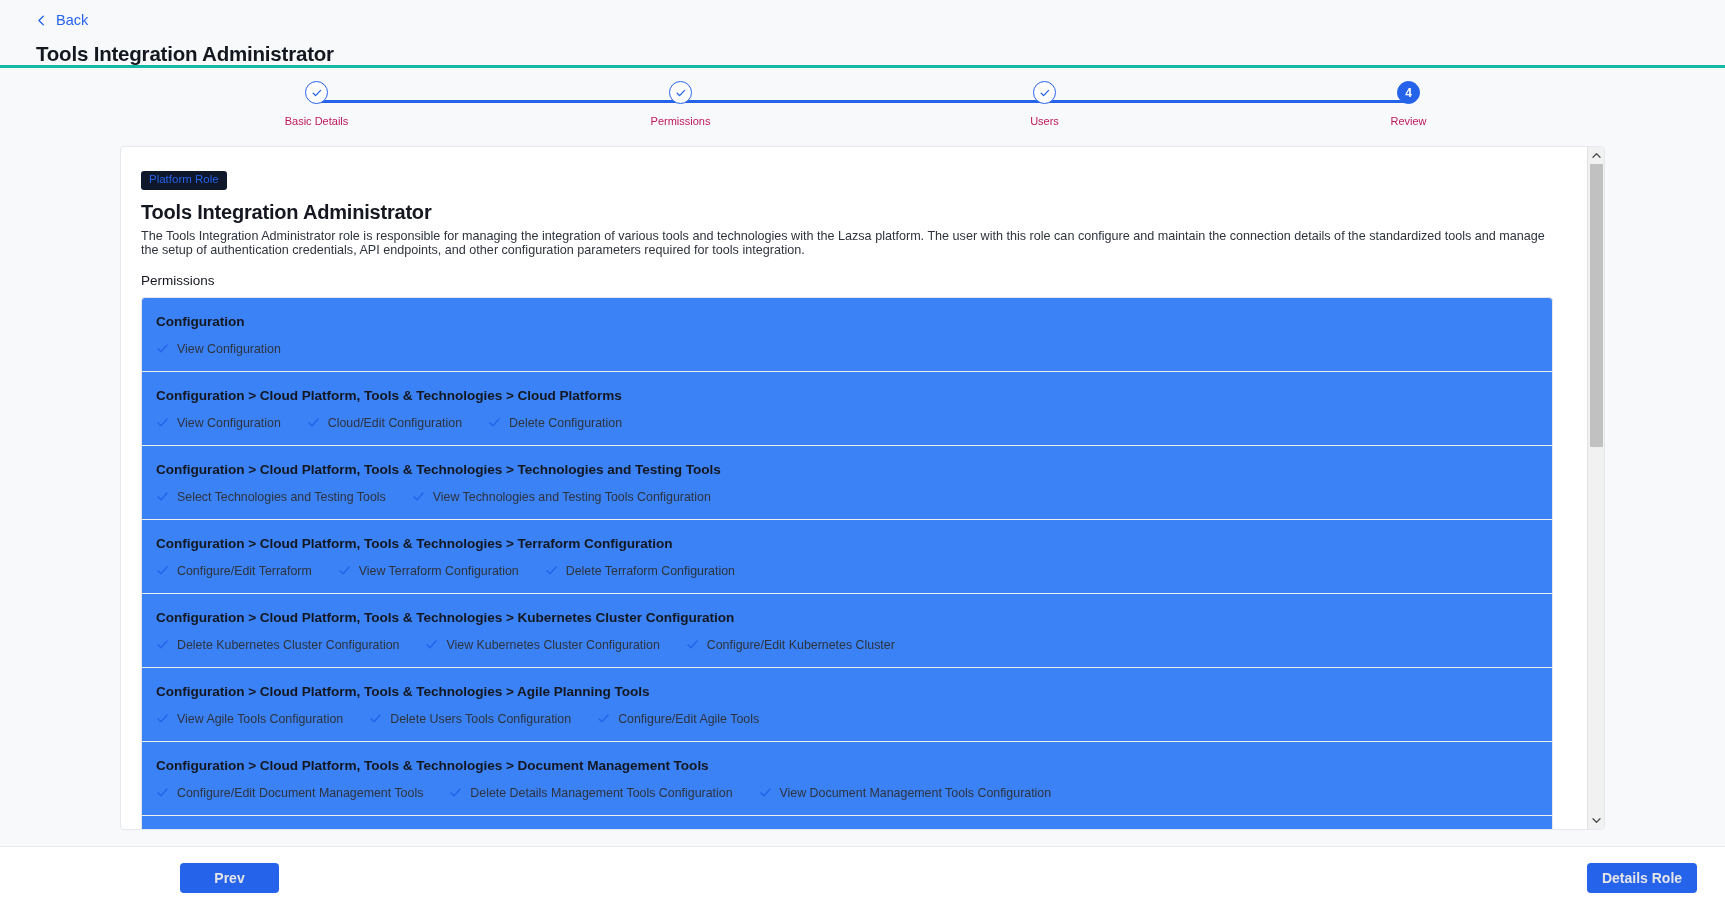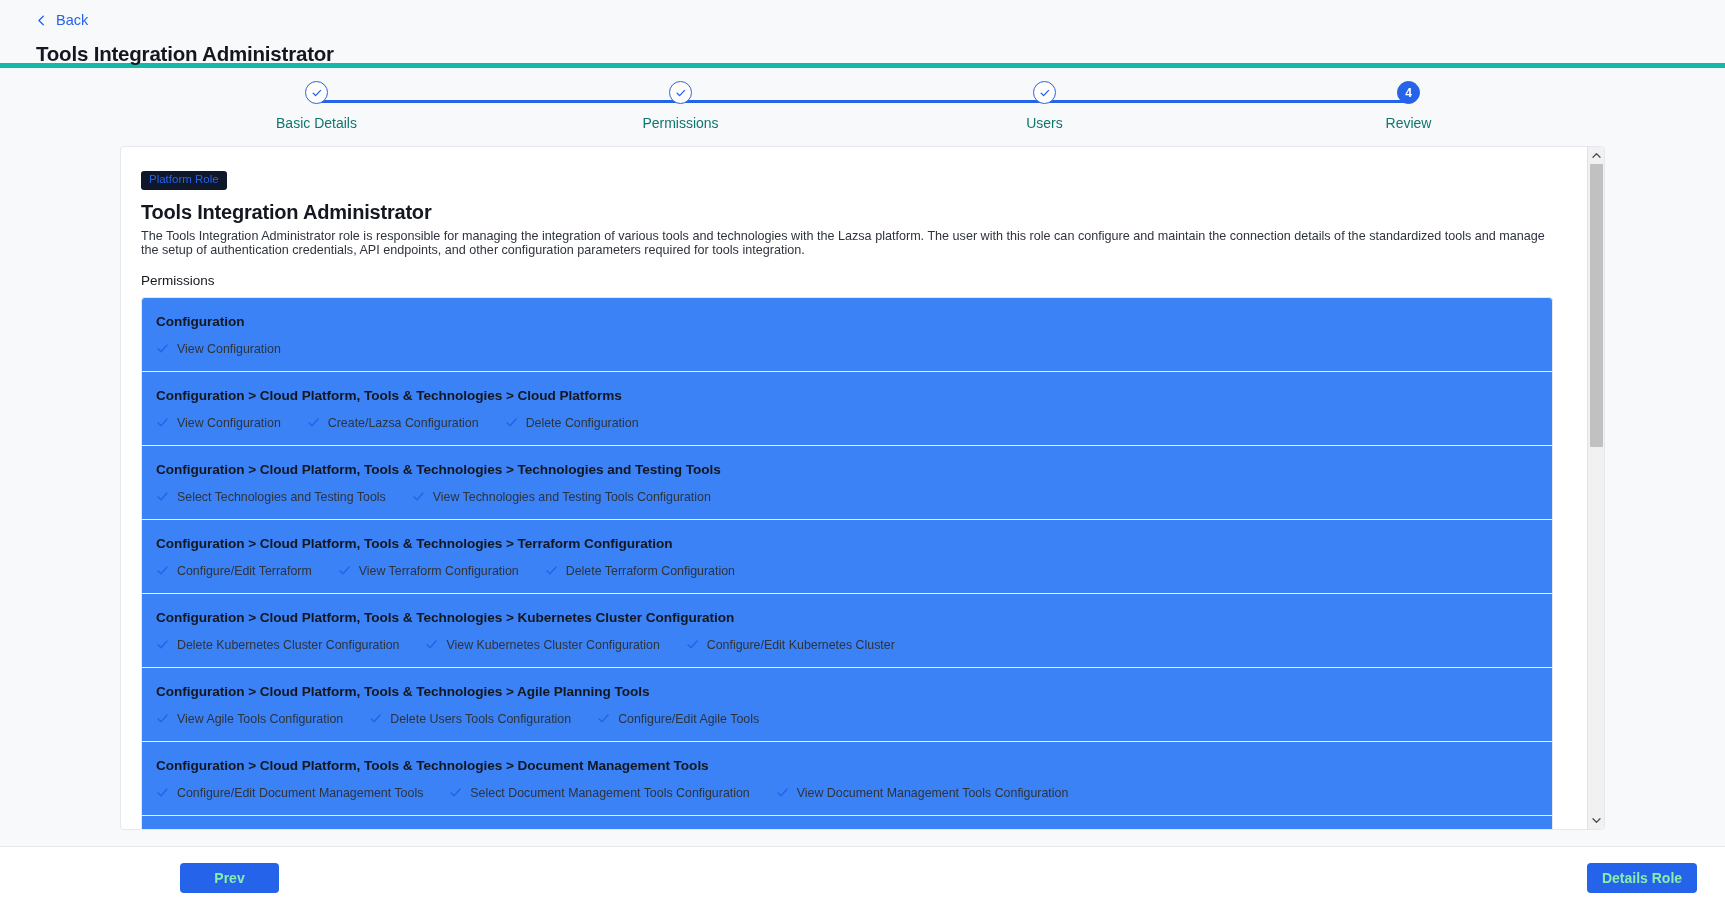--- a/index.html
+++ b/index.html
@@ -9,21 +9,21 @@
     background: #f8f9fb;
     font-family: "Liberation Sans", sans-serif;
     color: #1b1f27;
     overflow: hidden;
   }
 
   
   .page-header {
     height: 68px;
     background: #f8f9fb;
-    border-bottom: 5px solid #14b8a6;
+    border-bottom: 3px solid #14b8a6;
     padding: 10px 0 0 36px;
   }
   .back-row {
     display: flex;
     align-items: center;
     gap: 9px;
     height: 20px;
     cursor: pointer;
     width: 78px;
   }
@@ -97,22 +97,22 @@
   .step-circle.current {
     background: #2563eb;
     border-color: #2563eb;
     color: #ffffff;
     font-size: 12px;
     font-weight: bold;
   }
   .step-check svg { display: block; }
   .step-label {
     margin-top: 11px;
-    font-size: 14px;
-    color: #0f766e;
+    font-size: 11px;
+    color: #be185d;
   }
 
   
   .card-area {
     padding: 0 0 0 0;
   }
   .card {
     position: relative;
     margin: 0 auto;
     width: 1485px;
@@ -227,21 +227,21 @@
     height: 62px;
     background: #ffffff;
     border-top: 1px solid #e6e8ed;
     display: flex;
     align-items: center;
     justify-content: space-between;
     padding: 0 28px 0 180px;
   }
   .btn {
     background: #2563eb;
-    color: #86efac;
+    color: #e5e5e5;
     font-size: 14px;
     font-weight: bold;
     border: none;
     border-radius: 4px;
     cursor: pointer;
     font-family: "Liberation Sans", sans-serif;
   }
   .btn-prev { width: 99px; height: 30px; }
   .btn-create { width: 110px; height: 30px; }
 </style>
@@ -340,21 +340,21 @@
                   </svg>
                 </span>
                 <span>View Configuration</span>
               </div>
               <div class="perm-item">
                 <span style="display: block;">
                   <svg class="check-icon" viewBox="0 0 13 13">
                     <path d="M2 6.9L5 9.7 11 2.9" fill="none" stroke="#2563eb" stroke-width="1.45" stroke-linecap="round" stroke-linejoin="round"></path>
                   </svg>
                 </span>
-                <span>Create/Lazsa Configuration</span>
+                <span>Cloud/Edit Configuration</span>
               </div>
               <div class="perm-item">
                 <span style="display: block;">
                   <svg class="check-icon" viewBox="0 0 13 13">
                     <path d="M2 6.9L5 9.7 11 2.9" fill="none" stroke="#2563eb" stroke-width="1.45" stroke-linecap="round" stroke-linejoin="round"></path>
                   </svg>
                 </span>
                 <span>Delete Configuration</span>
               </div>
             </div>
@@ -477,21 +477,21 @@
                   </svg>
                 </span>
                 <span>Configure/Edit Document Management Tools</span>
               </div>
               <div class="perm-item">
                 <span style="display: block;">
                   <svg class="check-icon" viewBox="0 0 13 13">
                     <path d="M2 6.9L5 9.7 11 2.9" fill="none" stroke="#2563eb" stroke-width="1.45" stroke-linecap="round" stroke-linejoin="round"></path>
                   </svg>
                 </span>
-                <span>Select Document Management Tools Configuration</span>
+                <span>Delete Details Management Tools Configuration</span>
               </div>
               <div class="perm-item">
                 <span style="display: block;">
                   <svg class="check-icon" viewBox="0 0 13 13">
                     <path d="M2 6.9L5 9.7 11 2.9" fill="none" stroke="#2563eb" stroke-width="1.45" stroke-linecap="round" stroke-linejoin="round"></path>
                   </svg>
                 </span>
                 <span>View Document Management Tools Configuration</span>
               </div>
             </div>

